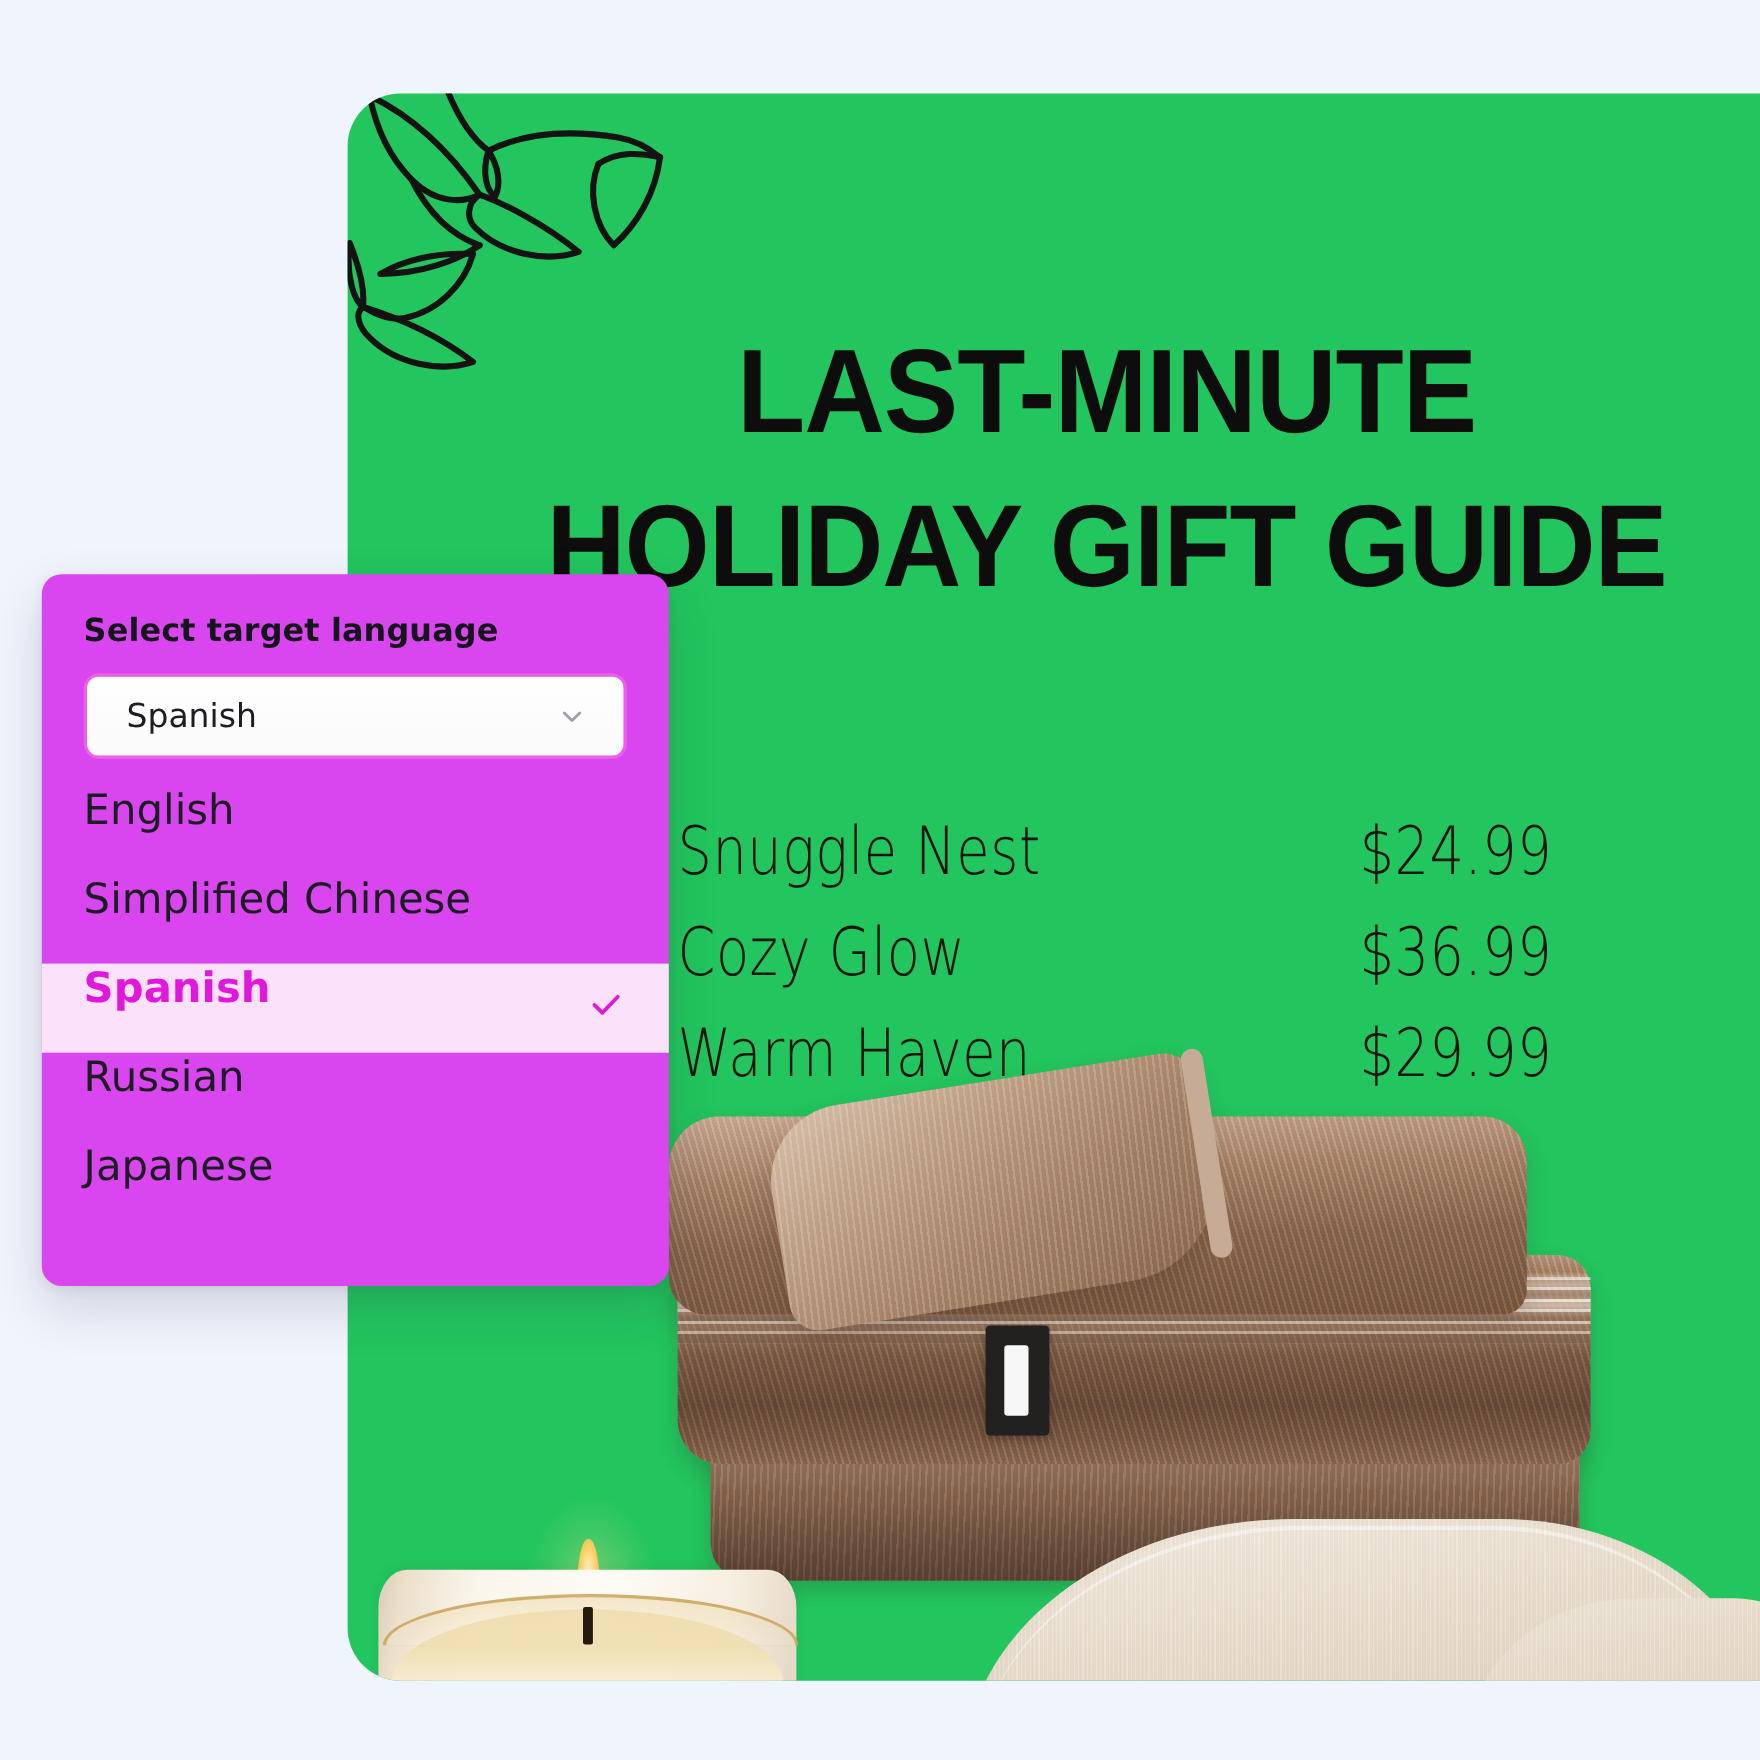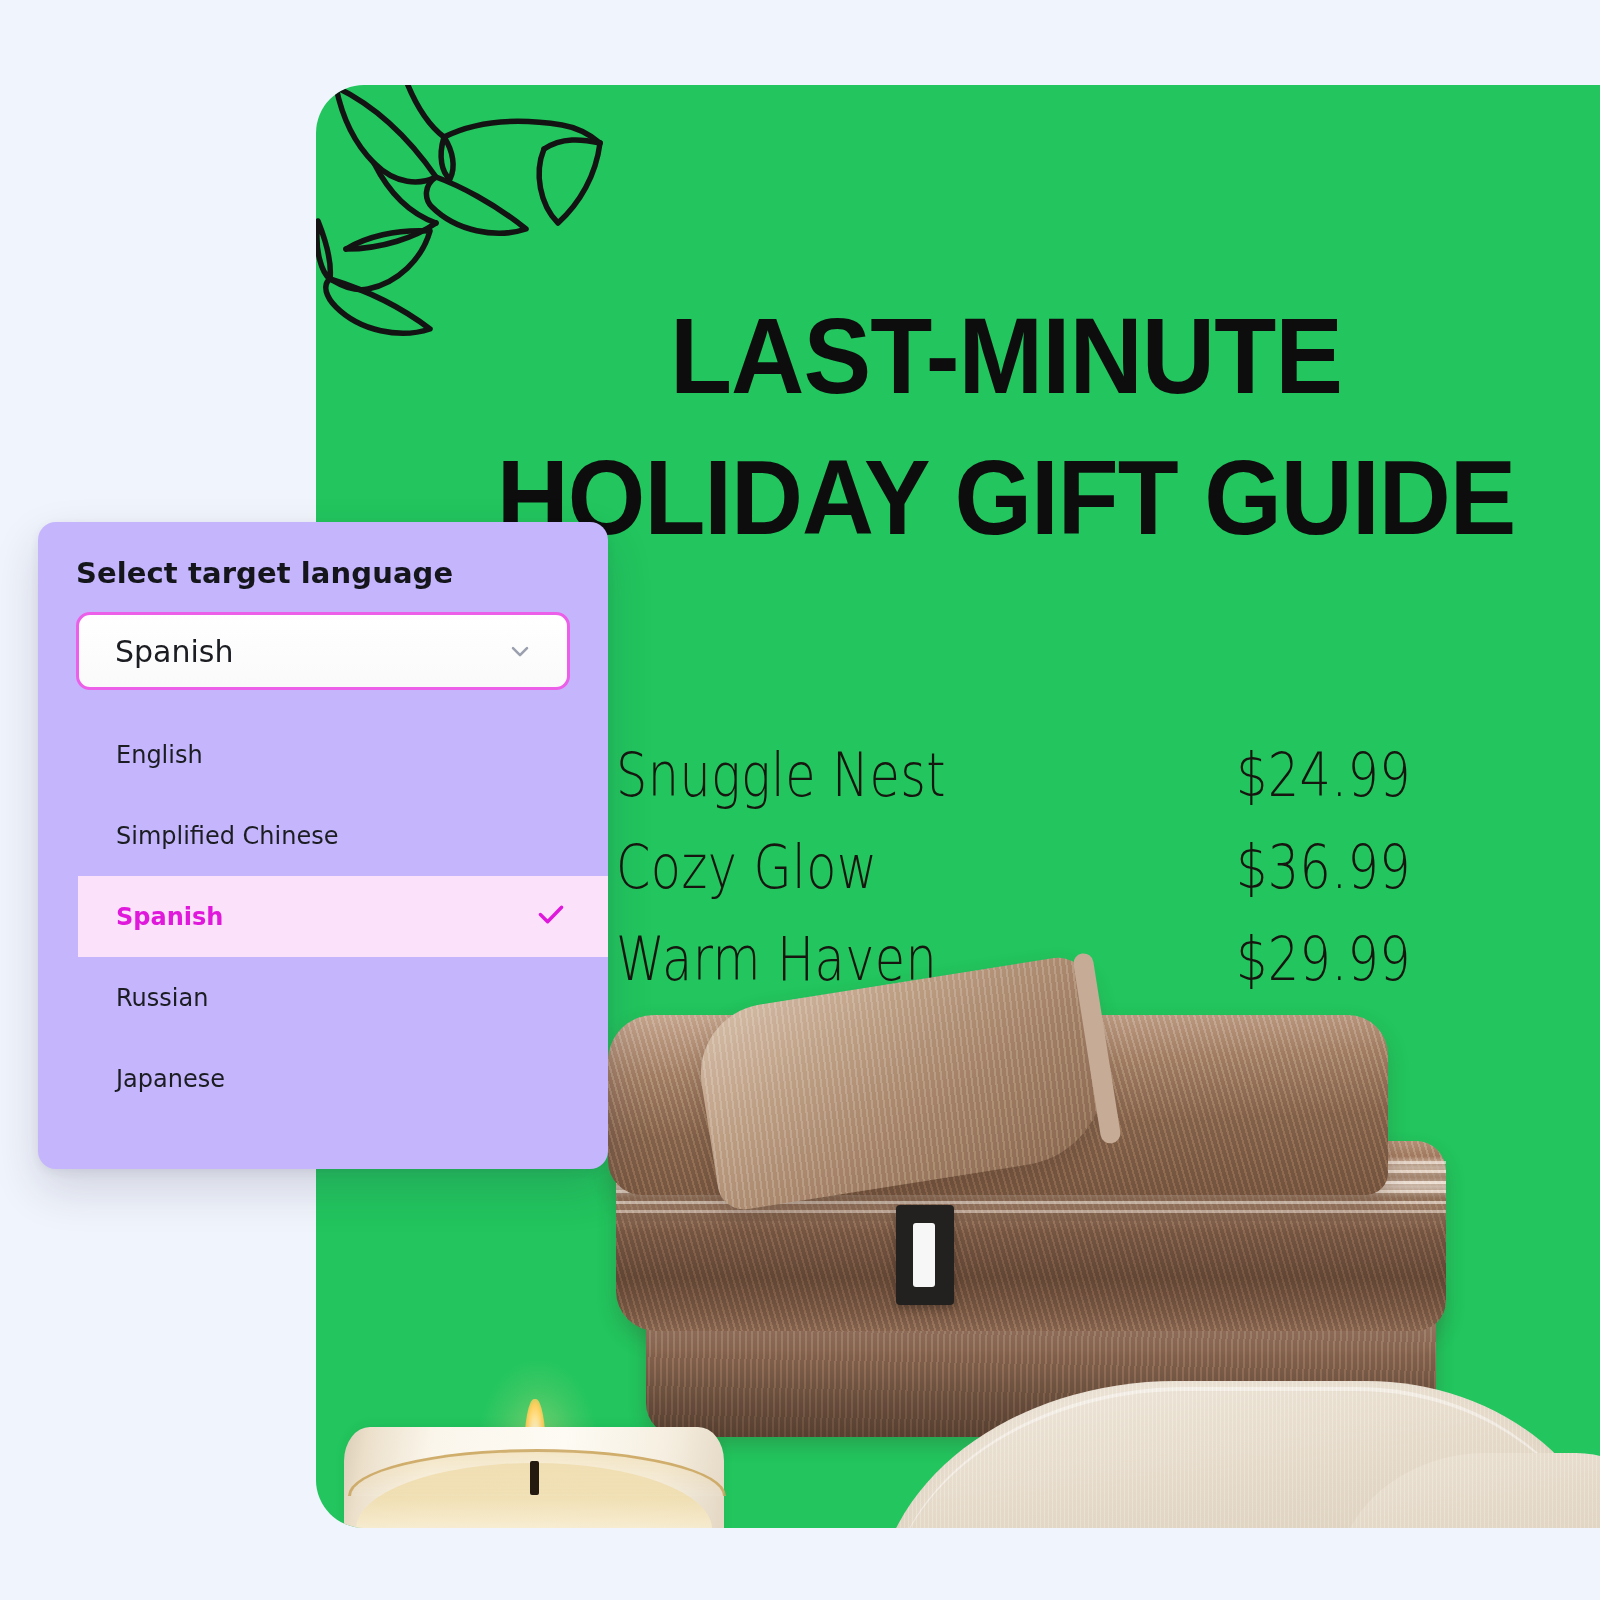--- a/index.html
+++ b/index.html
@@ -263,21 +263,21 @@
     background-image: repeating-linear-gradient(90deg,
       rgba(255,255,255,.22) 0 1px, rgba(150,132,110,.10) 1px 4px);
     opacity:.55;
   }
 
   
   #lang-panel {
     position: absolute;
     left: 38px; top: 522px;
     width: 570px;
-    background: #c4b5fd;
+    background: #d946ef;
     border-radius: 18px;
     box-shadow: 0 20px 46px rgba(42,40,70,.16), 0 3px 10px rgba(42,40,70,.07);
     padding: 34px 0 0 0;
   }
   #panel-title {
     font-family: "DejaVu Sans", sans-serif;
     font-weight: 700;
     font-size: 29px;
     color: #15161c;
     padding: 0 38px 22px 38px;
@@ -309,28 +309,27 @@
     display: flex; align-items: center; justify-content: center;
   }
   #lang-options {
     margin-top: 24px;
     padding-bottom: 50px;
   }
   .lang-option {
     position: relative;
     height: 81px;
     display: flex;
-    align-items: center;
+    align-items: flex-start;
     padding: 0 38px;
     font-family: "DejaVu Sans", sans-serif;
-    font-size: 24px;
+    font-size: 38px;
     font-weight: 400;
     color: #1c1d22;
     box-sizing: border-box;
-    margin-left: 40px;
   }
   .lang-option.selected {
     background: #fbe2fa;
     color: #e018dc;
     font-weight: 700;
   }
   .lang-check {
     position: absolute;
     right: 40px; top: 50%;
     transform: translateY(-50%);

